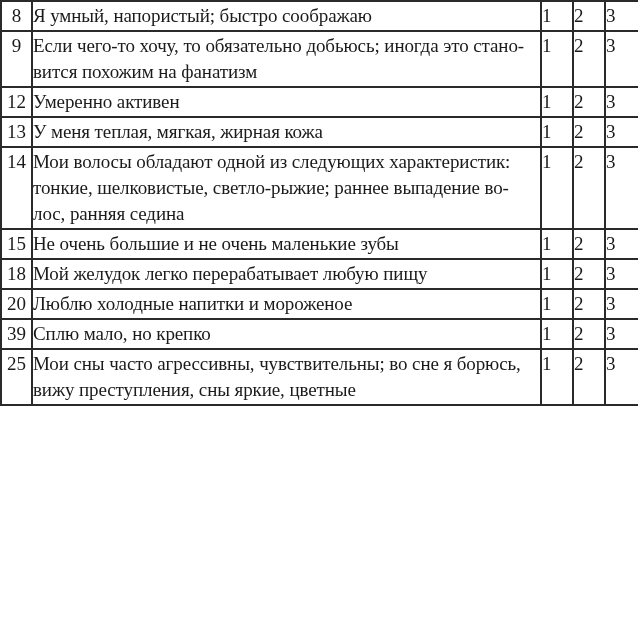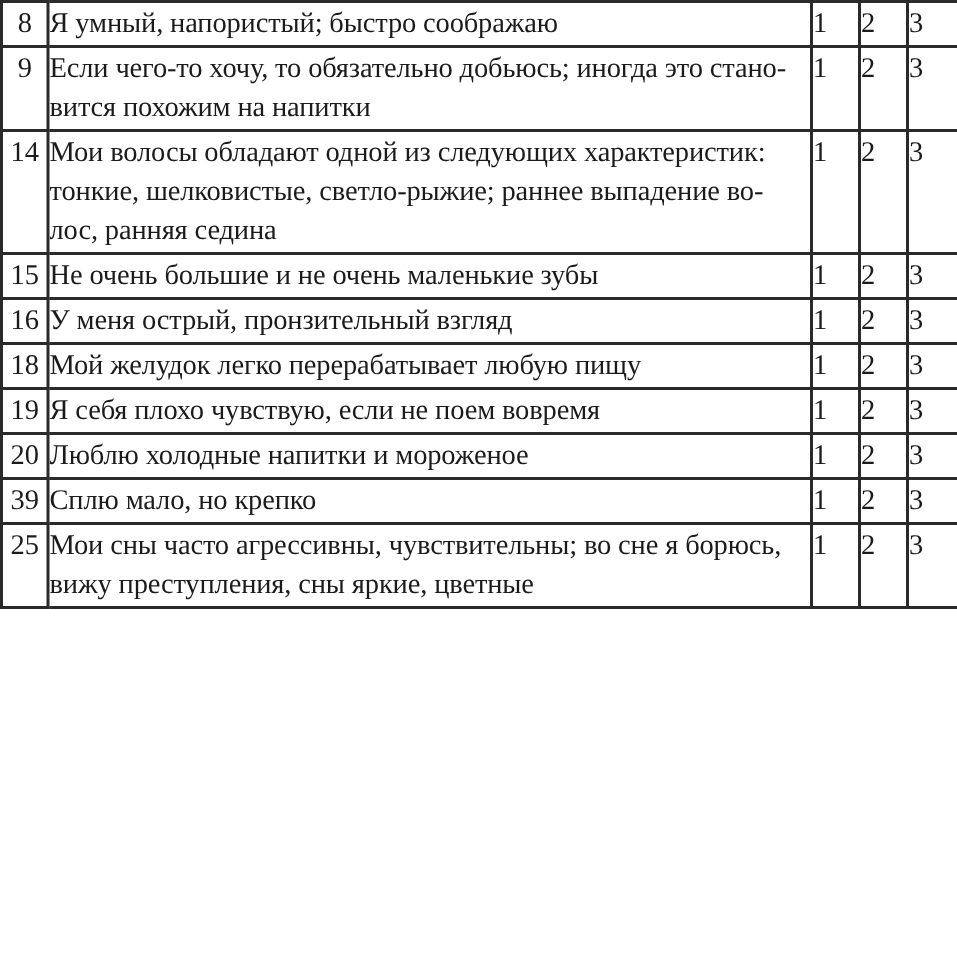--- a/index.html
+++ b/index.html
@@ -59,72 +59,72 @@
     <td class="cell-num">8</td>
     <td class="cell-text">Я умный, напористый; быстро соображаю</td>
     <td class="cell-score">1</td>
     <td class="cell-score">2</td>
     <td class="cell-score">3</td>
   </tr>
 
   <tr>
     <td class="cell-num">9</td>
     <td class="cell-text">Если чего-то хочу, то обязательно добьюсь; иногда это стано-
-вится похожим на напитки</td>
+вится похожим на фанатизм</td>
     <td class="cell-score">1</td>
     <td class="cell-score">2</td>
     <td class="cell-score">3</td>
   </tr>
 
 
 
+  <tr>
+    <td class="cell-num">12</td>
+    <td class="cell-text">Умеренно активен</td>
+    <td class="cell-score">1</td>
+    <td class="cell-score">2</td>
+    <td class="cell-score">3</td>
+  </tr>
 
+  <tr>
+    <td class="cell-num">13</td>
+    <td class="cell-text">У меня теплая, мягкая, жирная кожа</td>
+    <td class="cell-score">1</td>
+    <td class="cell-score">2</td>
+    <td class="cell-score">3</td>
+  </tr>
 
   <tr>
     <td class="cell-num">14</td>
     <td class="cell-text">Мои волосы обладают одной из следующих характеристик:
 тонкие, шелковистые, светло-рыжие; раннее выпадение во-
 лос, ранняя седина</td>
     <td class="cell-score">1</td>
     <td class="cell-score">2</td>
     <td class="cell-score">3</td>
   </tr>
 
   <tr>
     <td class="cell-num">15</td>
     <td class="cell-text">Не очень большие и не очень маленькие зубы</td>
     <td class="cell-score">1</td>
     <td class="cell-score">2</td>
     <td class="cell-score">3</td>
   </tr>
 
-  <tr>
-    <td class="cell-num">16</td>
-    <td class="cell-text">У меня острый, пронзительный взгляд</td>
-    <td class="cell-score">1</td>
-    <td class="cell-score">2</td>
-    <td class="cell-score">3</td>
-  </tr>
 
 
   <tr>
     <td class="cell-num">18</td>
     <td class="cell-text">Мой желудок легко перерабатывает любую пищу</td>
     <td class="cell-score">1</td>
     <td class="cell-score">2</td>
     <td class="cell-score">3</td>
   </tr>
 
-  <tr>
-    <td class="cell-num">19</td>
-    <td class="cell-text">Я себя плохо чувствую, если не поем вовремя</td>
-    <td class="cell-score">1</td>
-    <td class="cell-score">2</td>
-    <td class="cell-score">3</td>
-  </tr>
 
 
 
 
   <tr>
     <td class="cell-num">20</td>
     <td class="cell-text">Люблю холодные напитки и мороженое</td>
     <td class="cell-score">1</td>
     <td class="cell-score">2</td>
     <td class="cell-score">3</td>

